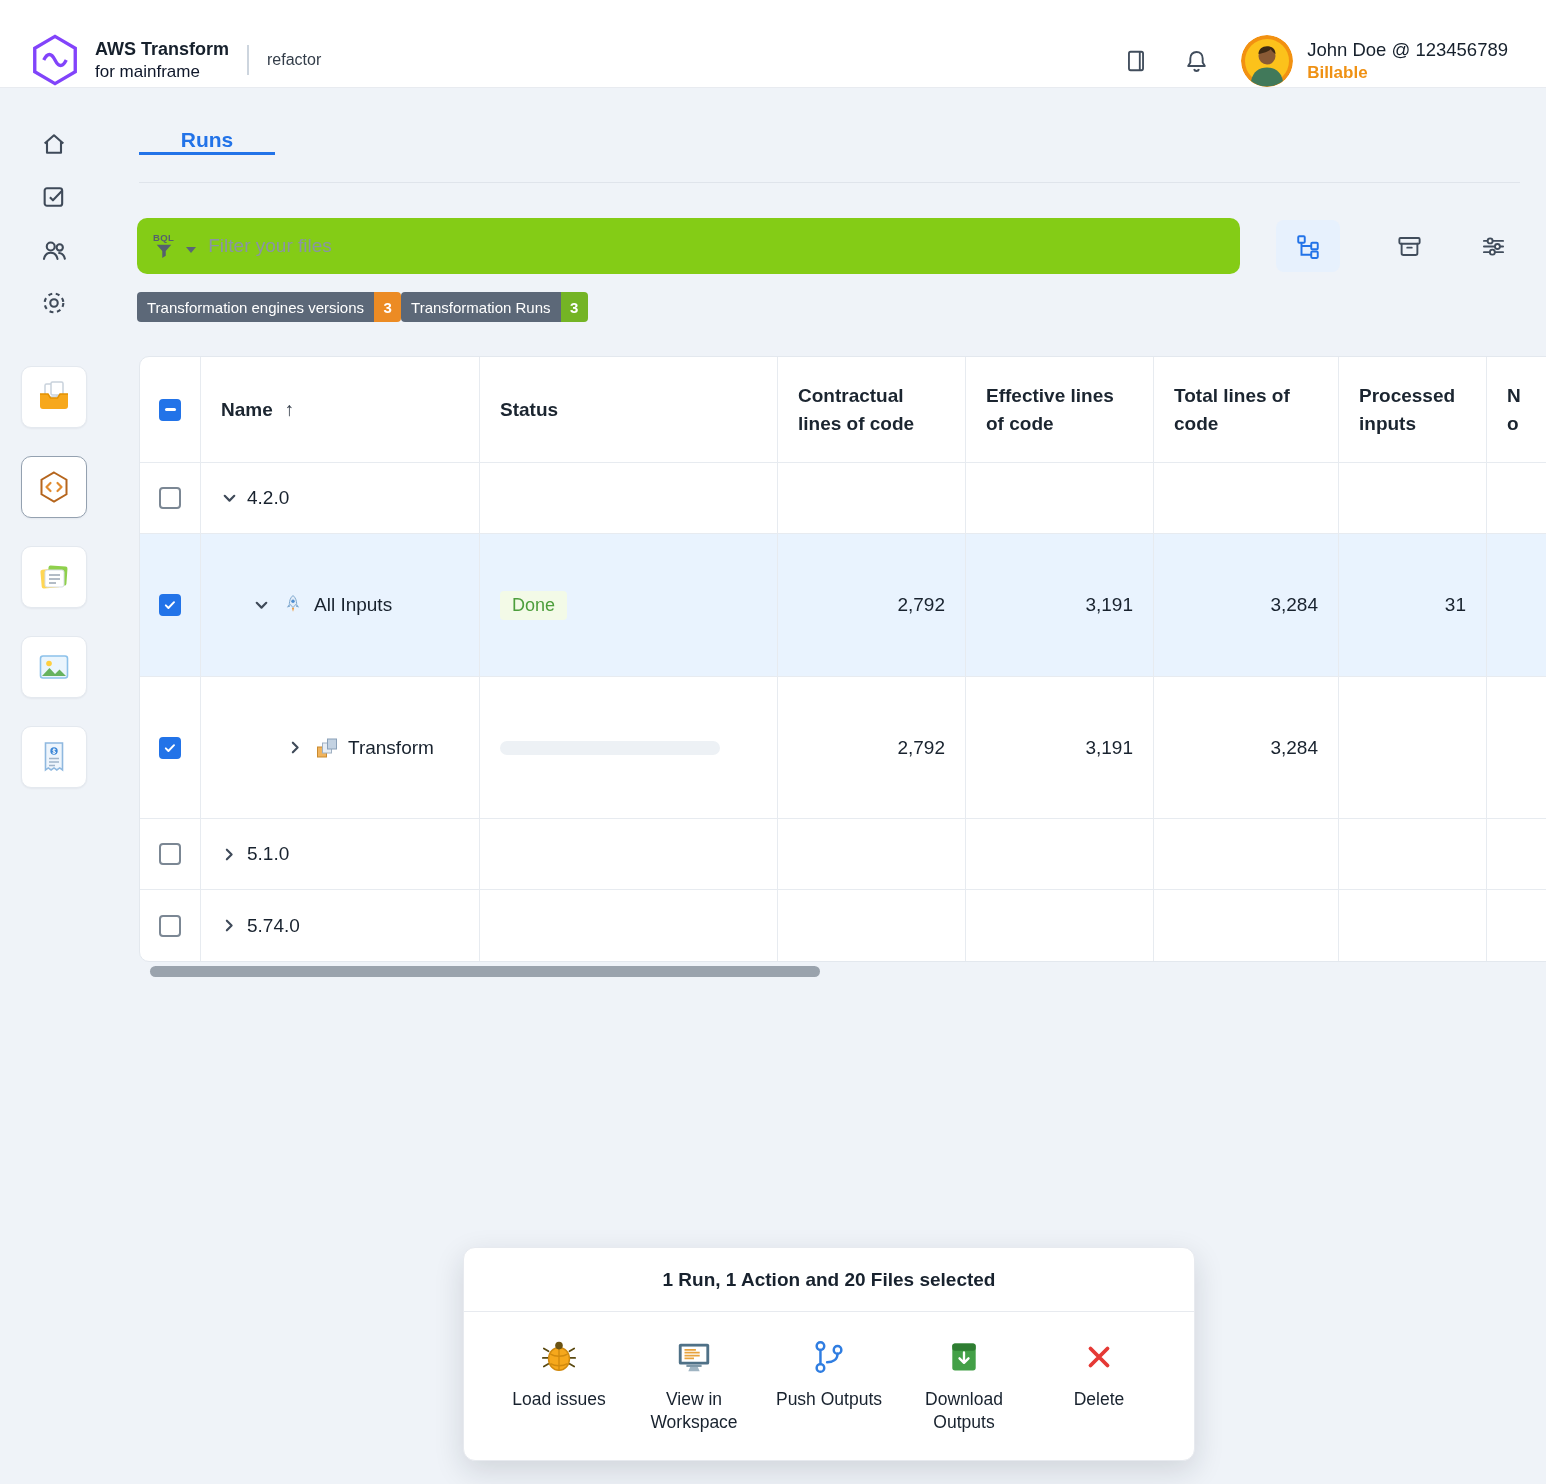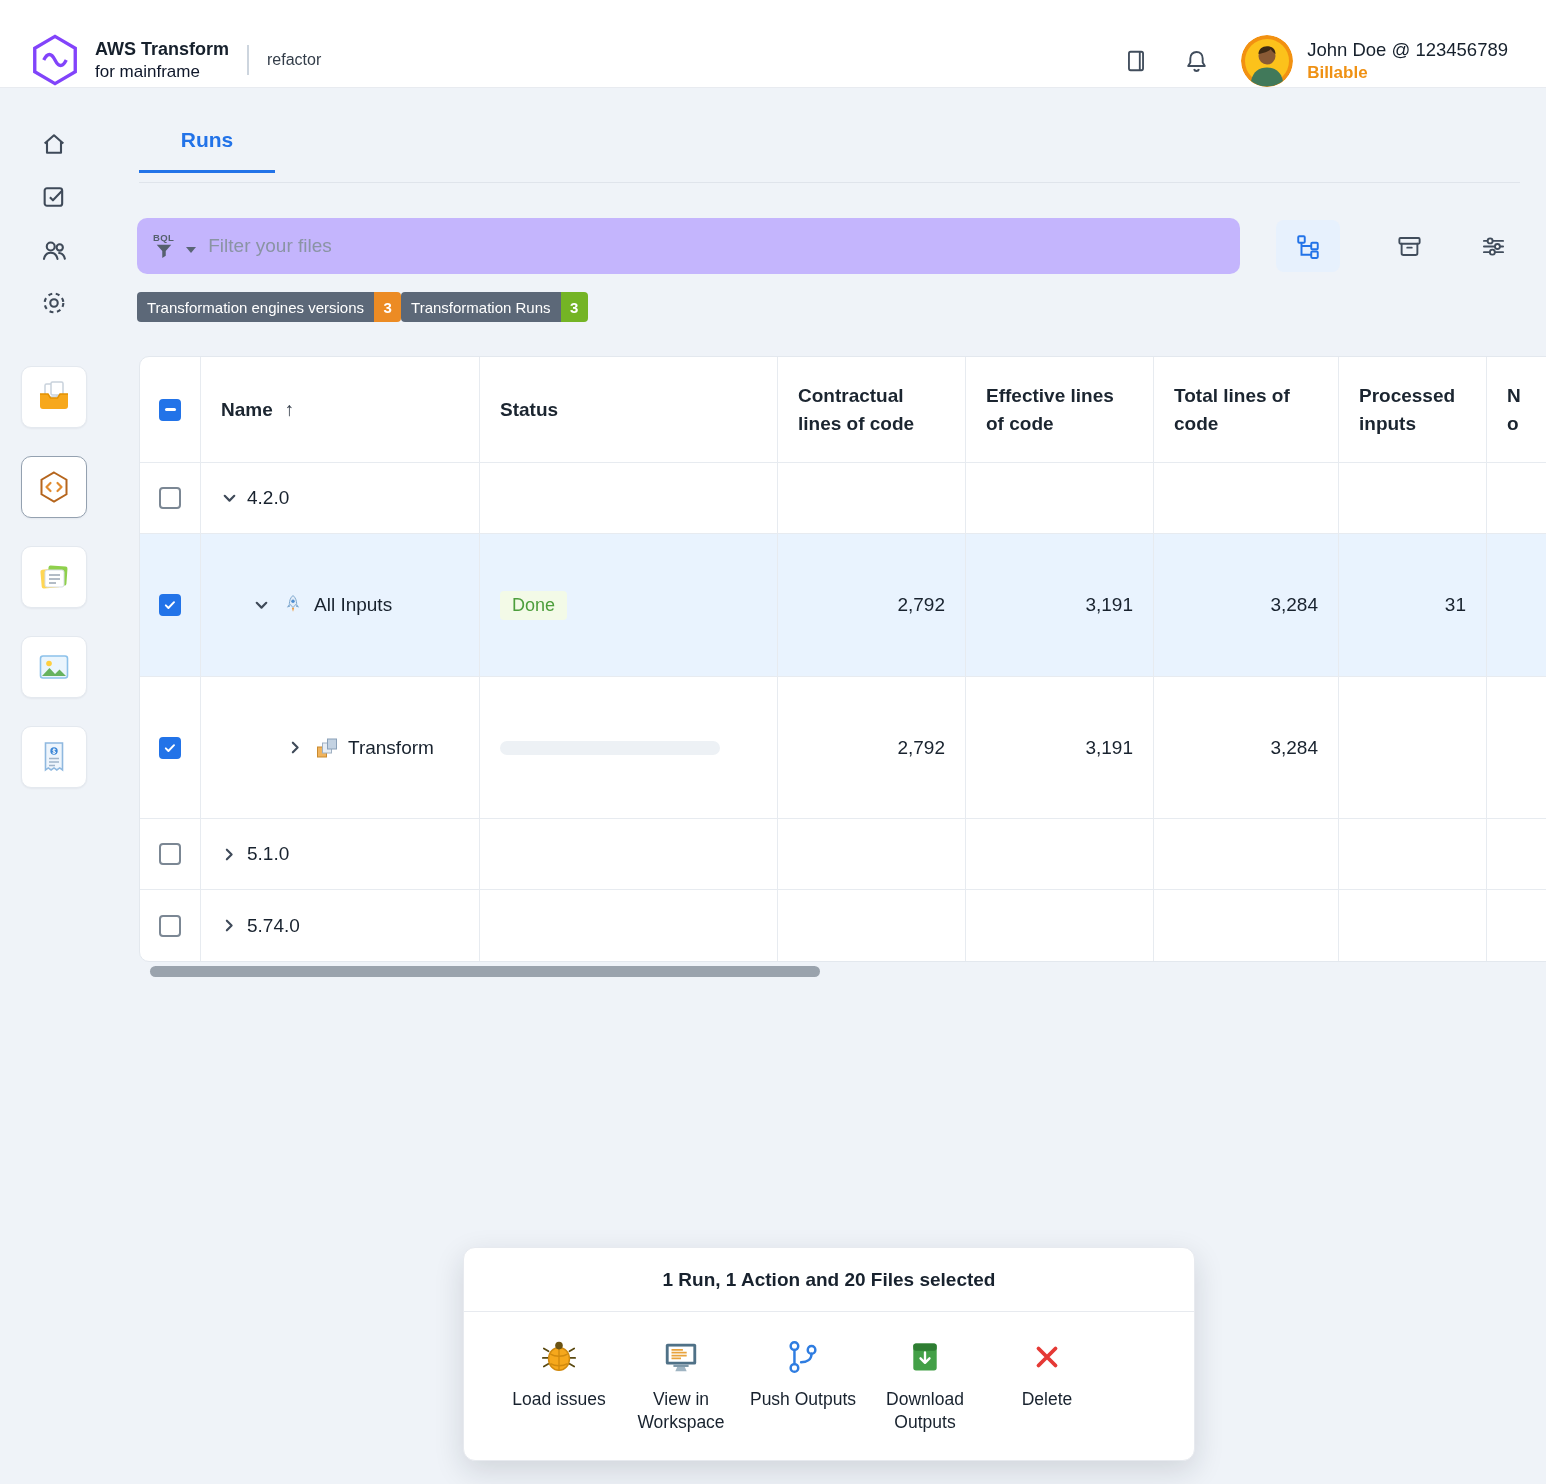--- a/index.html
+++ b/index.html
@@ -32,25 +32,25 @@
   .nav-icon{width:28px;height:28px;margin-bottom:25px;cursor:pointer}
   .tools{margin-top:24px;display:flex;flex-direction:column;align-items:center}
   .tool-btn{width:66px;height:62px;background:#fff;border:1px solid #e4e9ef;border-radius:10px;
     display:flex;align-items:center;justify-content:center;margin-bottom:28px;cursor:pointer;
     box-shadow:0 1px 2px rgba(15,25,40,.05)}
   .tool-btn.selected{border:1.5px solid #94a1b0}
 
   
   .main{position:absolute;left:107px;top:88px;right:0;bottom:0;overflow:hidden}
   .tab{position:absolute;left:32px;top:40px;width:136px;text-align:center;font-size:21px;font-weight:700;
-    color:#2273e8;padding-bottom:18px;border-bottom:3.5px solid #2273e8;cursor:pointer}
+    color:#2273e8;border-bottom:3.5px solid #2273e8;cursor:pointer}
   .tabs-rule{position:absolute;top:94px;left:32px;right:26px;height:1px;background:#dfe4eb}
 
   .filter-row{position:absolute;top:130px;left:30px;right:0;height:56px;display:flex;align-items:center}
-  .search{width:1103px;height:56px;background:#c4b5fd;border-radius:10px;display:flex;align-items:center;padding:0 16px}
+  .search{width:1103px;height:56px;background:#84cc16;border-radius:10px;display:flex;align-items:center;padding:0 16px}
   .bql{display:flex;flex-direction:column;align-items:center;margin-right:5px;cursor:pointer}
   .bql-label{font-size:9.5px;font-weight:700;color:#55606e;letter-spacing:.4px;margin-bottom:1px}
   .caret{width:0;height:0;border-left:5.5px solid transparent;border-right:5.5px solid transparent;
     border-top:6.5px solid #5a6576;margin:8px 12px 0 7px}
   .search input{flex:1;border:none;background:transparent;outline:none;font-size:19px;color:#3a4553;
     font-family:"Liberation Sans","DejaVu Sans",sans-serif}
   .search input::placeholder{color:#8a94a4}
   .tree-btn{margin-left:36px;width:64px;height:52px;background:#e7f1fd;border-radius:8px;
     display:flex;align-items:center;justify-content:center;cursor:pointer}
   .icon-btn{margin-left:54px;width:30px;height:30px;display:flex;align-items:center;justify-content:center;cursor:pointer}
@@ -99,21 +99,21 @@
   .pfill{height:100%;background:#70ba28;border-radius:7px}
 
   .hscroll-track{position:absolute;top:878px;left:32px;right:16px;height:11px}
   .hscroll-thumb{position:absolute;top:0;left:11px;width:670px;height:11px;background:#9aa3ad;border-radius:6px;cursor:grab}
 
   
   .sel-panel{position:absolute;left:356px;top:1159px;width:732px;background:#fff;
     border:1px solid #e7eaef;border-radius:12px;box-shadow:0 10px 30px rgba(20,30,40,.14)}
   .sel-head{height:64px;display:flex;align-items:center;justify-content:center;
     font-size:19px;font-weight:700;border-bottom:1px solid #e7eaef;color:#18222e}
-  .sel-actions{display:flex;justify-content:flex-start;padding:24px 34px 26px}
+  .sel-actions{display:flex;justify-content:space-between;padding:24px 34px 26px}
   .action{width:122px;display:flex;flex-direction:column;align-items:center;text-align:center;
     font-size:17.5px;color:#18222e;line-height:1.3;cursor:pointer}
   .action .aicon{height:42px;display:flex;align-items:center;justify-content:center;margin-bottom:10px}
 </style>
 </head>
 <body>
 
 <header class="topbar">
   <div class="brand">
     <span>

